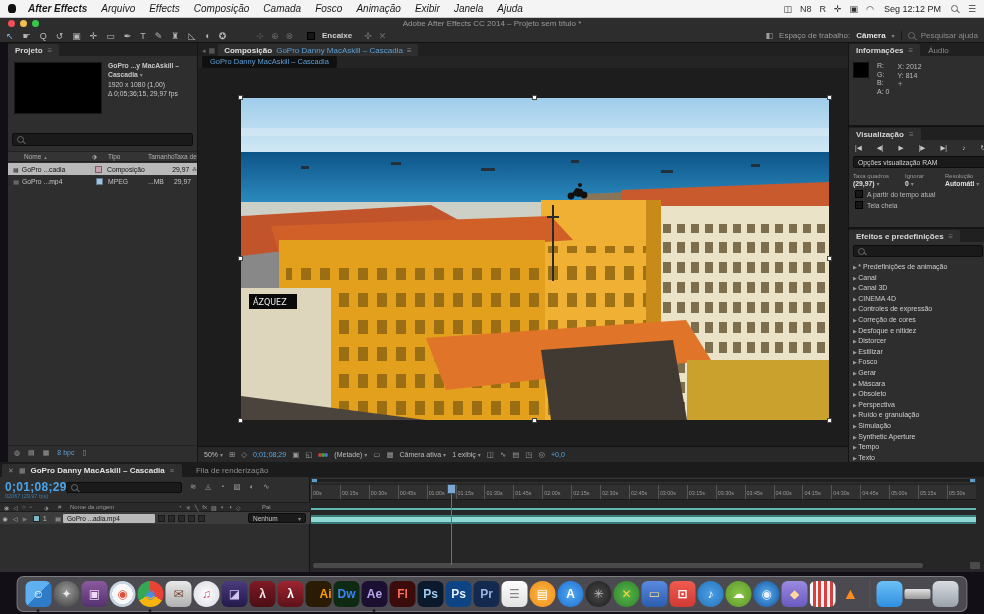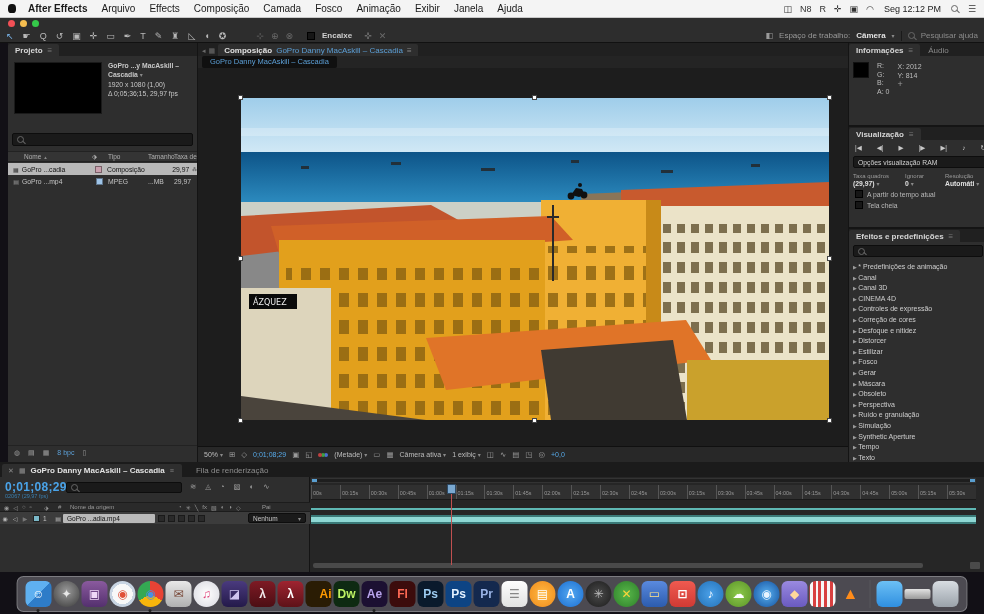--- a/index.html
+++ b/index.html
@@ -4,21 +4,21 @@
 <style>
   * { margin:0; padding:0; box-sizing:border-box; }
   html,body { width:984px; height:614px; overflow:hidden; background:#121016;
     font-family:"Liberation Sans","DejaVu Sans",sans-serif; -webkit-font-smoothing:antialiased; }
   .abs { position:absolute; }
   
   .menubar { position:absolute; left:0; top:0; width:984px; height:18px; background:#f4f4f4;
     display:flex; align-items:center; padding:0 8px; font-size:10px; color:#1a1a1a; border-bottom:1px solid #c8c8c8;}
   .apple-logo { width:8px; height:9px; background:#111; border-radius:45% 45% 40% 40%; margin-right:12px;}
   .menus { display:flex; gap:14px; }
-  .menus span { cursor:default; }
+  .menus span { cursor:default;font-style:italic; }
   .menus span:first-child { font-weight:bold; }
   .mb-right { margin-left:auto; display:flex; align-items:center; gap:10px; font-size:9px; color:#222;}
   .mb-right .sico { font-size:9px; color:#333; }
   .mag { width:7px; height:7px; border:1.3px solid #666; border-radius:50%; position:relative; display:inline-block;}
   .mag::after { content:""; position:absolute; width:4px; height:1.3px; background:#666; transform:rotate(45deg); right:-3px; bottom:-1px;}
   
   .titlebar { position:absolute; left:0; top:18px; width:984px; height:11px; background:#2d2d2d; }
   .tl { position:absolute; top:2px; width:7px; height:7px; border-radius:50%; }
   .tl.r { left:8px;  background:#f25056; } .tl.y { left:20px; background:#f5bd4f; } .tl.g { left:32px; background:#35c94a; }
   .win-title { position:absolute; left:0; right:0; top:1px; text-align:center; font-size:8px; color:#9a9a9a; }
@@ -182,20 +182,21 @@
     <span data-name="menubar-clock">Seg 12:12 PM</span>
     <span class="mag" data-name="spotlight-icon"></span>
     <span class="sico" data-name="notification-center-icon">☰</span>
   </div>
 </div>
 
 <div class="titlebar" data-name="window-titlebar">
   <span class="tl r" data-name="close-window-button"></span>
   <span class="tl y" data-name="minimize-window-button"></span>
   <span class="tl g" data-name="zoom-window-button"></span>
+  <div class="win-title" data-name="window-title">Adobe After Effects CC 2014 – Projeto sem título *</div>
 </div>
 
 <div class="toolbar" data-name="tools-toolbar">
   <div class="tools" data-name="tool-bar">
 
   <span data-name="selection-tool">↖</span>
       <span data-name="hand-tool">☛</span>
       <span data-name="zoom-tool">Q</span>
       <span data-name="rotation-tool">↺</span>
       <span data-name="camera-tool">▣</span>
@@ -651,21 +652,21 @@
         </div>
         <div class="dock-icon" data-name="acrobat-icon" style="background: linear-gradient(rgb(126, 26, 36), rgb(76, 14, 20)); color: rgb(240, 232, 232);">
           <span class="dg">λ</span>
         </div>
         <div class="dock-icon" data-name="acrobat-reader-icon" style="background: linear-gradient(rgb(158, 36, 48), rgb(94, 18, 24)); color: rgb(255, 255, 255);">
           <span class="dg">λ</span>
         </div>
         <div class="dock-icon" data-name="illustrator-icon" style="background: rgb(42, 28, 4); color: rgb(255, 154, 0); justify-content: flex-end;">
           <span class="dg">Ai</span>
         </div>
-        <div class="dock-icon" data-name="dreamweaver-icon" style="background: rgb(14, 42, 18); color: #bef264;">
+        <div class="dock-icon" data-name="dreamweaver-icon" style="background: rgb(14, 42, 18); color: #3b82f6;">
           <span class="dg">Dw</span>
         </div>
         <div class="dock-icon running" data-name="after-effects-icon" style="background: rgb(28, 16, 50); color: rgb(184, 164, 236);">
           <span class="dg">Ae</span>
         </div>
         <div class="dock-icon" data-name="flash-icon" style="background: rgb(60, 12, 12); color: rgb(255, 106, 85);">
           <span class="dg">Fl</span>
         </div>
         <div class="dock-icon" data-name="photoshop-icon" style="background: rgb(10, 26, 44); color: rgb(158, 205, 242);">
           <span class="dg">Ps</span>

